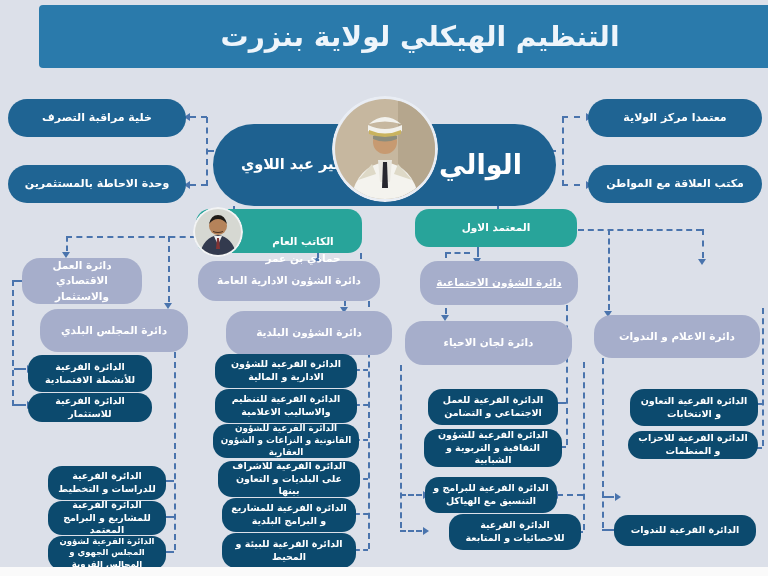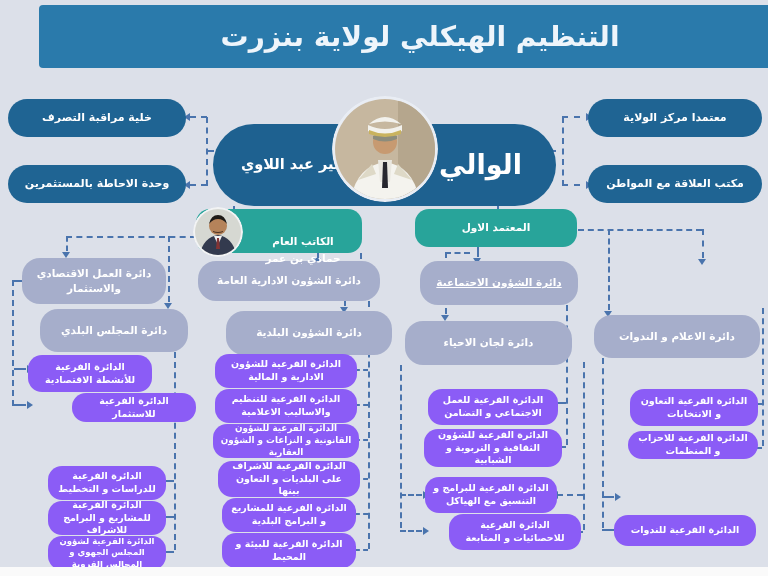--- a/index.html
+++ b/index.html
@@ -8,21 +8,21 @@
   .titlebar{position:absolute;left:3px;top:5px;width:762px;height:63px;background:#2a7aab;
     border-radius:4px;display:flex;align-items:center;justify-content:center;z-index:2;margin-left:36px;}
   .titlebar span{color:#eef5fb;font-size:28px;font-weight:bold;direction:rtl;}
   .box{position:absolute;display:flex;flex-direction:column;align-items:center;justify-content:center;
     text-align:center;color:#fff;font-weight:bold;direction:rtl;box-sizing:border-box;z-index:2;
     line-height:1.45;}
   .pill{background:#1f6493;border-radius:19px;font-size:11px;padding:2px 10px;}
   .mainpill{background:#1e6190;border-radius:41px;}
   .teal{background:#28a49a;border-radius:14px;font-size:10.5px;padding:2px 8px;line-height:1.5;}
   .dept{background:#a6aecb;border-radius:18px;font-size:10.5px;padding:2px 10px;}
-  .sub{background:#8b5cf6;border-radius:14px;font-size:9.5px;padding:10px 7px;line-height:1.35;}
+  .sub{background:#0c4a6e;border-radius:14px;font-size:9.5px;padding:10px 7px;line-height:1.35;}
   .wali-title{position:absolute;right:34px;top:50%;transform:translateY(-50%);font-size:27px;font-weight:bold;color:#fff;direction:rtl;}
   .wali-name{position:absolute;left:28px;top:50%;transform:translateY(-50%);font-size:14.5px;font-weight:bold;color:#fff;direction:rtl;}
   .photo{position:absolute;border-radius:50%;z-index:3;}
   .sg-text{position:absolute;left:244px;top:209px;width:118px;height:32px;display:flex;flex-direction:column;
     align-items:center;justify-content:center;color:#fff;font-weight:bold;font-size:10.5px;direction:rtl;z-index:3;line-height:1.6;margin-top:25px;}
   .dash-v{position:absolute;width:0;border-left:2px dashed #4a74ad;z-index:1;}
   .dash-h{position:absolute;height:0;border-top:2px dashed #4a74ad;z-index:1;}
   .arw{position:absolute;width:0;height:0;z-index:1;}
   .arw-down{border-left:4px solid transparent;border-right:4px solid transparent;border-top:6px solid #4a74ad;}
   .arw-left{border-top:4px solid transparent;border-bottom:4px solid transparent;border-right:6px solid #4a74ad;}
@@ -90,32 +90,32 @@
       <path d="M21 29 L29 29 L25 38 Z" fill="#f4f4f4"></path>
       <path d="M24 31 L26 31 L27 42 L23 42 Z" fill="#833434"></path>
       <circle cx="25" cy="19" r="9" fill="#b5835a"></circle>
       <path d="M16 17 Q18 8 25 8 Q32 8 34 17 Q30 12 25 12 Q20 12 16 17 Z" fill="#1e1b18"></path>
       <path d="M20 24 Q25 26 30 24 L30 25 Q25 27 20 25 Z" fill="#4a3324"></path>
     </g>
   </svg>
 
   <div class="box teal" style="left:415px;top:209px;width:162px;height:38px;">المعتمد الاول</div>
 
-  <div class="box dept" style="left:22px;top:258px;width:144px;height:46px;">دائرة العمل الاقتصادي والاستثمار</div>
+  <div class="box dept" style="left:22px;top:258px;width:120px;height:46px;">دائرة العمل الاقتصادي والاستثمار</div>
   <div class="box dept" style="left:40px;top:309px;width:148px;height:43px;">دائرة المجلس البلدي</div>
   <div class="box dept" style="left:198px;top:261px;width:182px;height:40px;">دائرة الشؤون الادارية العامة</div>
   <div class="box dept" style="left:226px;top:311px;width:166px;height:44px;">دائرة الشؤون البلدية</div>
   <div class="box dept" style="left:420px;top:261px;width:158px;height:44px;text-decoration:underline;">دائرة الشؤون الاجتماعية</div>
   <div class="box dept" style="left:405px;top:321px;width:167px;height:44px;">دائرة لجان الاحياء</div>
   <div class="box dept" style="left:594px;top:315px;width:166px;height:43px;">دائرة الاعلام و الندوات</div>
 
   <div class="box sub" style="left:28px;top:355px;width:124px;height:37px;">الدائرة الفرعية للأنشطة الاقتصادية</div>
-  <div class="box sub" style="left:28px;top:393px;width:124px;height:29px;margin-left:44px;">الدائرة الفرعية للاستثمار</div>
+  <div class="box sub" style="left:28px;top:393px;width:124px;height:29px;">الدائرة الفرعية للاستثمار</div>
   <div class="box sub" style="left:48px;top:466px;width:118px;height:34px;">الدائرة الفرعية للدراسات و التخطيط</div>
-  <div class="box sub" style="left:48px;top:501px;width:118px;height:34px;">الدائرة الفرعية للمشاريع و البرامج للاشراف</div>
+  <div class="box sub" style="left:48px;top:501px;width:118px;height:34px;">الدائرة الفرعية للمشاريع و البرامج المعتمد</div>
   <div class="box sub" style="left:48px;top:536px;width:118px;height:34px;font-size:8.5px;">الدائرة الفرعية لشؤون المجلس الجهوي و المجالس القروية</div>
 
   <div class="box sub" style="left:215px;top:354px;width:142px;height:34px;">الدائرة الفرعية للشؤون الادارية و المالية</div>
   <div class="box sub" style="left:215px;top:389px;width:142px;height:34px;">الدائرة الفرعية للتنظيم والاساليب الاعلامية</div>
   <div class="box sub" style="left:213px;top:424px;width:146px;height:34px;font-size:8.8px;">الدائرة الفرعية للشؤون القانونية و النزاعات و الشؤون العقارية</div>
   <div class="box sub" style="left:218px;top:461px;width:142px;height:36px;">الدائرة الفرعية للاشراف على البلديات و التعاون بينها</div>
   <div class="box sub" style="left:222px;top:498px;width:134px;height:34px;">الدائرة الفرعية للمشاريع و البرامج البلدية</div>
   <div class="box sub" style="left:222px;top:533px;width:134px;height:35px;">الدائرة الفرعية للبيئة و المحيط</div>
 
   <div class="box sub" style="left:428px;top:389px;width:130px;height:36px;">الدائرة الفرعية للعمل الاجتماعي و التضامن</div>

